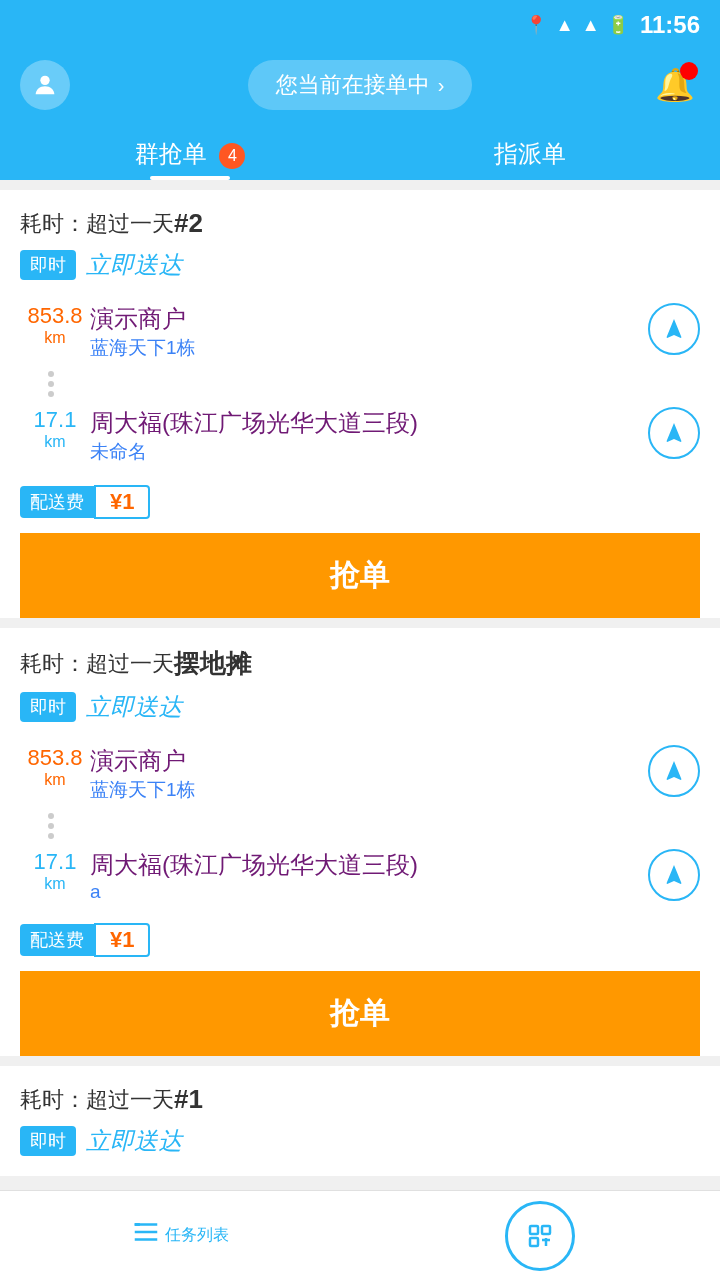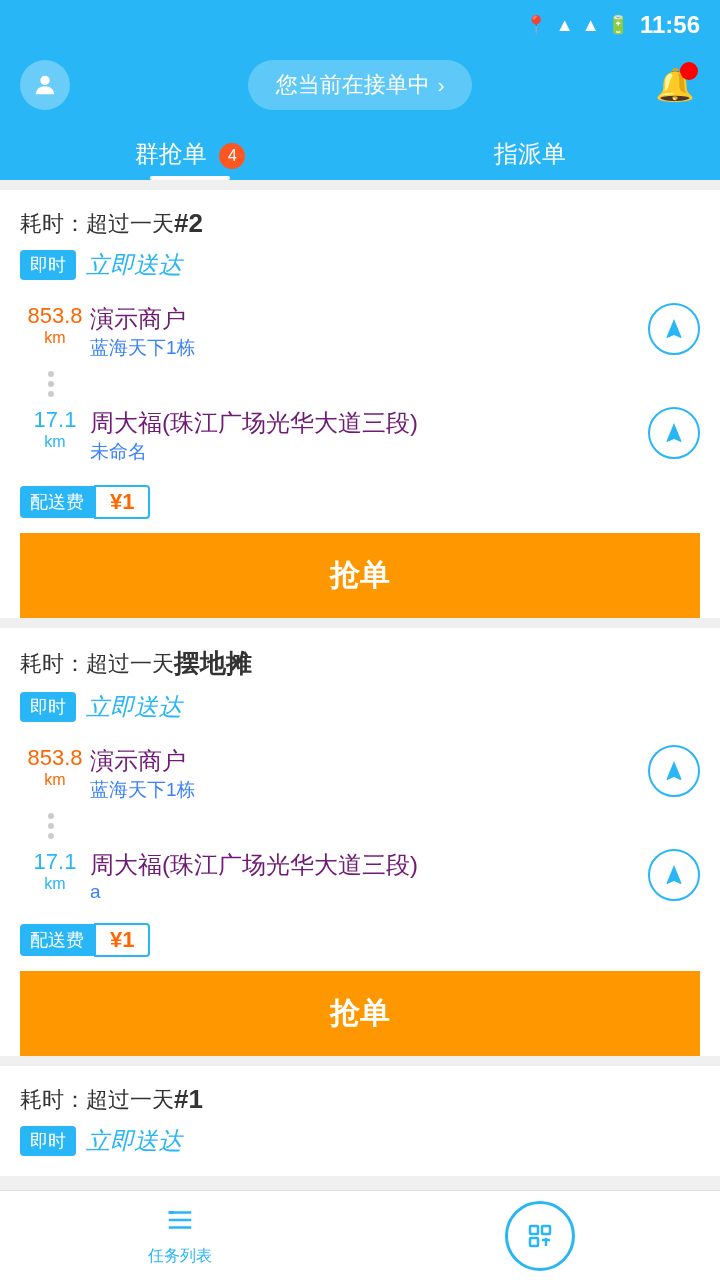--- a/index.html
+++ b/index.html
@@ -288,21 +288,21 @@
       width: 720px;
       height: 90px;
       background: white;
       border-top: 1px solid #e0e0e0;
       display: flex;
       align-items: center;
     }
     .nav-item {
       flex: 1;
       display: flex;
-      flex-direction: column;
+      flex-direction: row;
       align-items: center;
       justify-content: center;
       gap: 4px;
       cursor: pointer;
     }
     .nav-icon {
       font-size: 30px;
       color: #aaa;
     }
     .nav-icon.active-icon {

